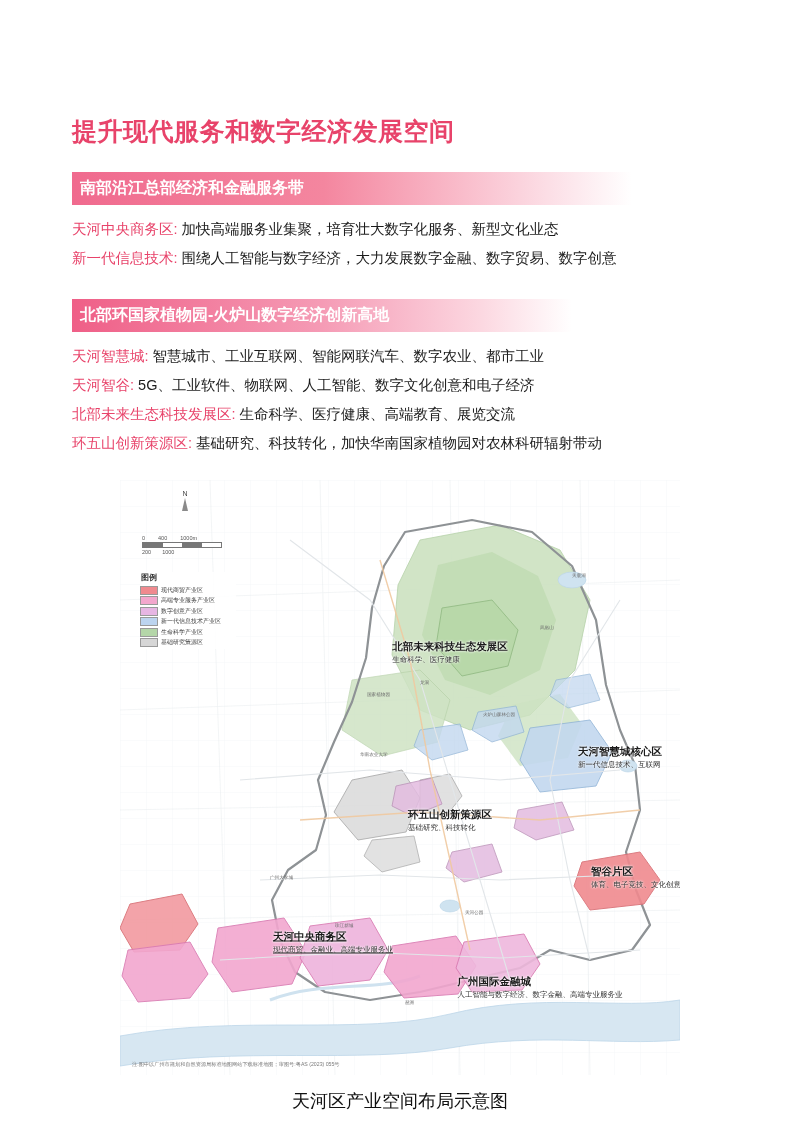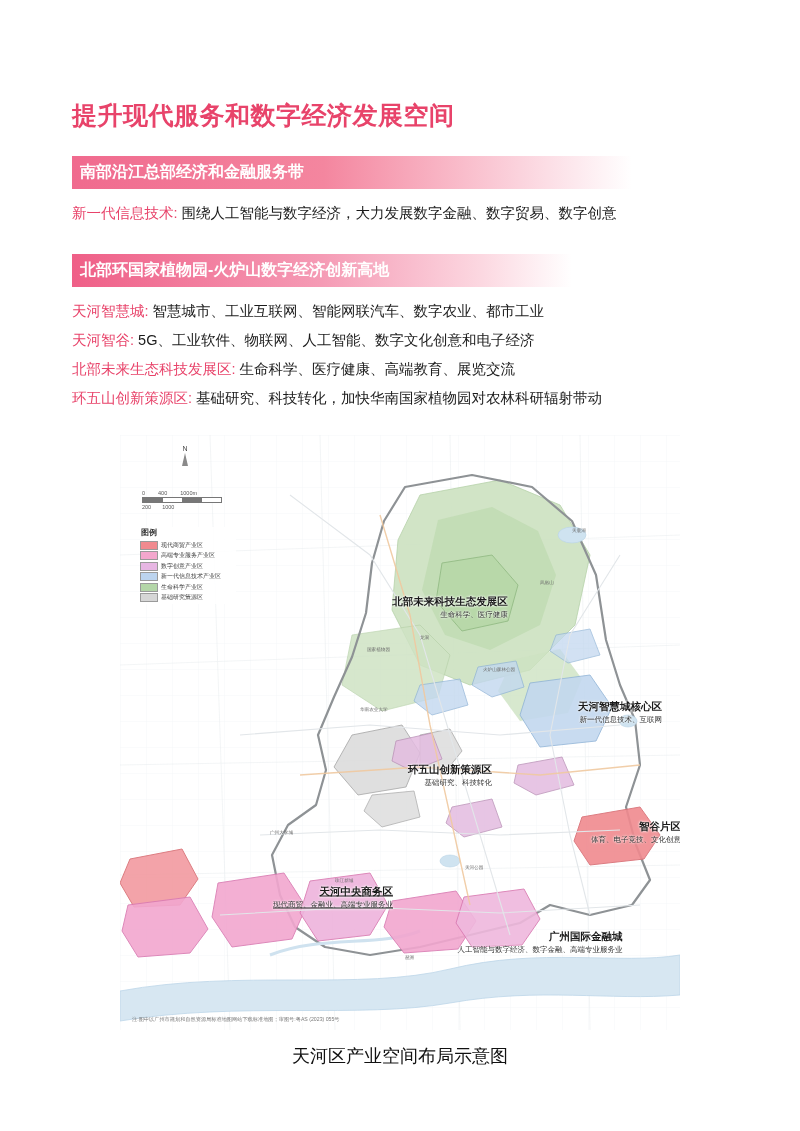--- a/index.html
+++ b/index.html
@@ -13,21 +13,21 @@
     font-family: "Liberation Sans", "DejaVu Sans", sans-serif;
     color: #222;
     position: relative;
     overflow: hidden;
   }
   .page {
     position: relative;
     width: 800px;
     height: 1131px;
     box-sizing: border-box;
-    padding: 0 72px;
+    padding: 16px 72px;
   }
   .main-title {
     margin: 0;
     padding-top: 100px;
     font-size: 25px;
     font-weight: bold;
     color: #e8436a;
     letter-spacing: 0.5px;
     line-height: 1.2;
   }
@@ -169,21 +169,21 @@
     width: 0; height: 0;
     margin: 1px auto 0;
     border-left: 3.5px solid transparent;
     border-right: 3.5px solid transparent;
     border-bottom: 13px solid #8a8a8a;
   }
   
   .mapcanvas { position: absolute; inset: 0; }
   .zone-label {
     position: absolute;
-    text-align: right;
+    text-align: left;
     z-index: 5;
     pointer-events: none;
   }
   .zone-label .zl-main {
     font-size: 10.5px;
     font-weight: bold;
     color: #1a1a1a;
     white-space: nowrap;
     text-shadow: 0 0 2px #fff, 0 0 3px #fff;
   }
@@ -205,20 +205,24 @@
 </head>
 <body>
 
 <div class="page">
 
   <h1 class="main-title">提升现代服务和数字经济发展空间</h1>
 
   <div class="section">
     <div class="section-header band-1">南部沿江总部经济和金融服务带</div>
     <div class="entries">
+      <div class="entry">
+        <span class="label">天河中央商务区:</span>
+        <span class="text">加快高端服务业集聚，培育壮大数字化服务、新型文化业态</span>
+      </div>
       <div class="entry">
         <span class="label">新一代信息技术:</span>
         <span class="text">围绕人工智能与数字经济，大力发展数字金融、数字贸易、数字创意</span>
       </div>
     </div>
   </div>
 
   <div class="section">
     <div class="section-header band-2">北部环国家植物园-火炉山数字经济创新高地</div>
     <div class="entries">

